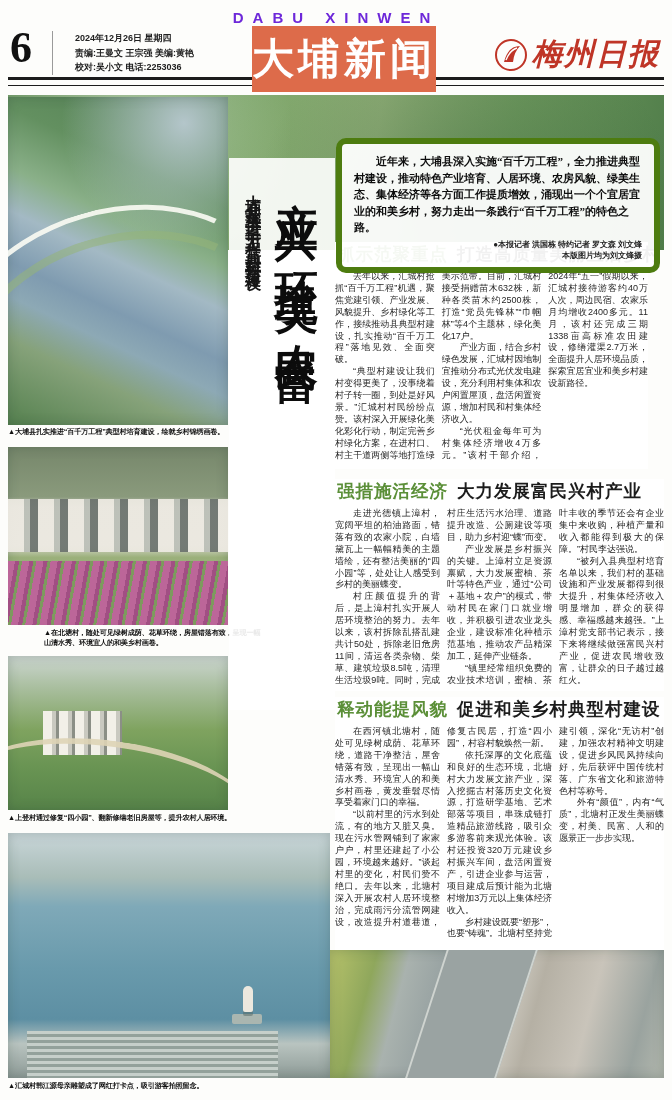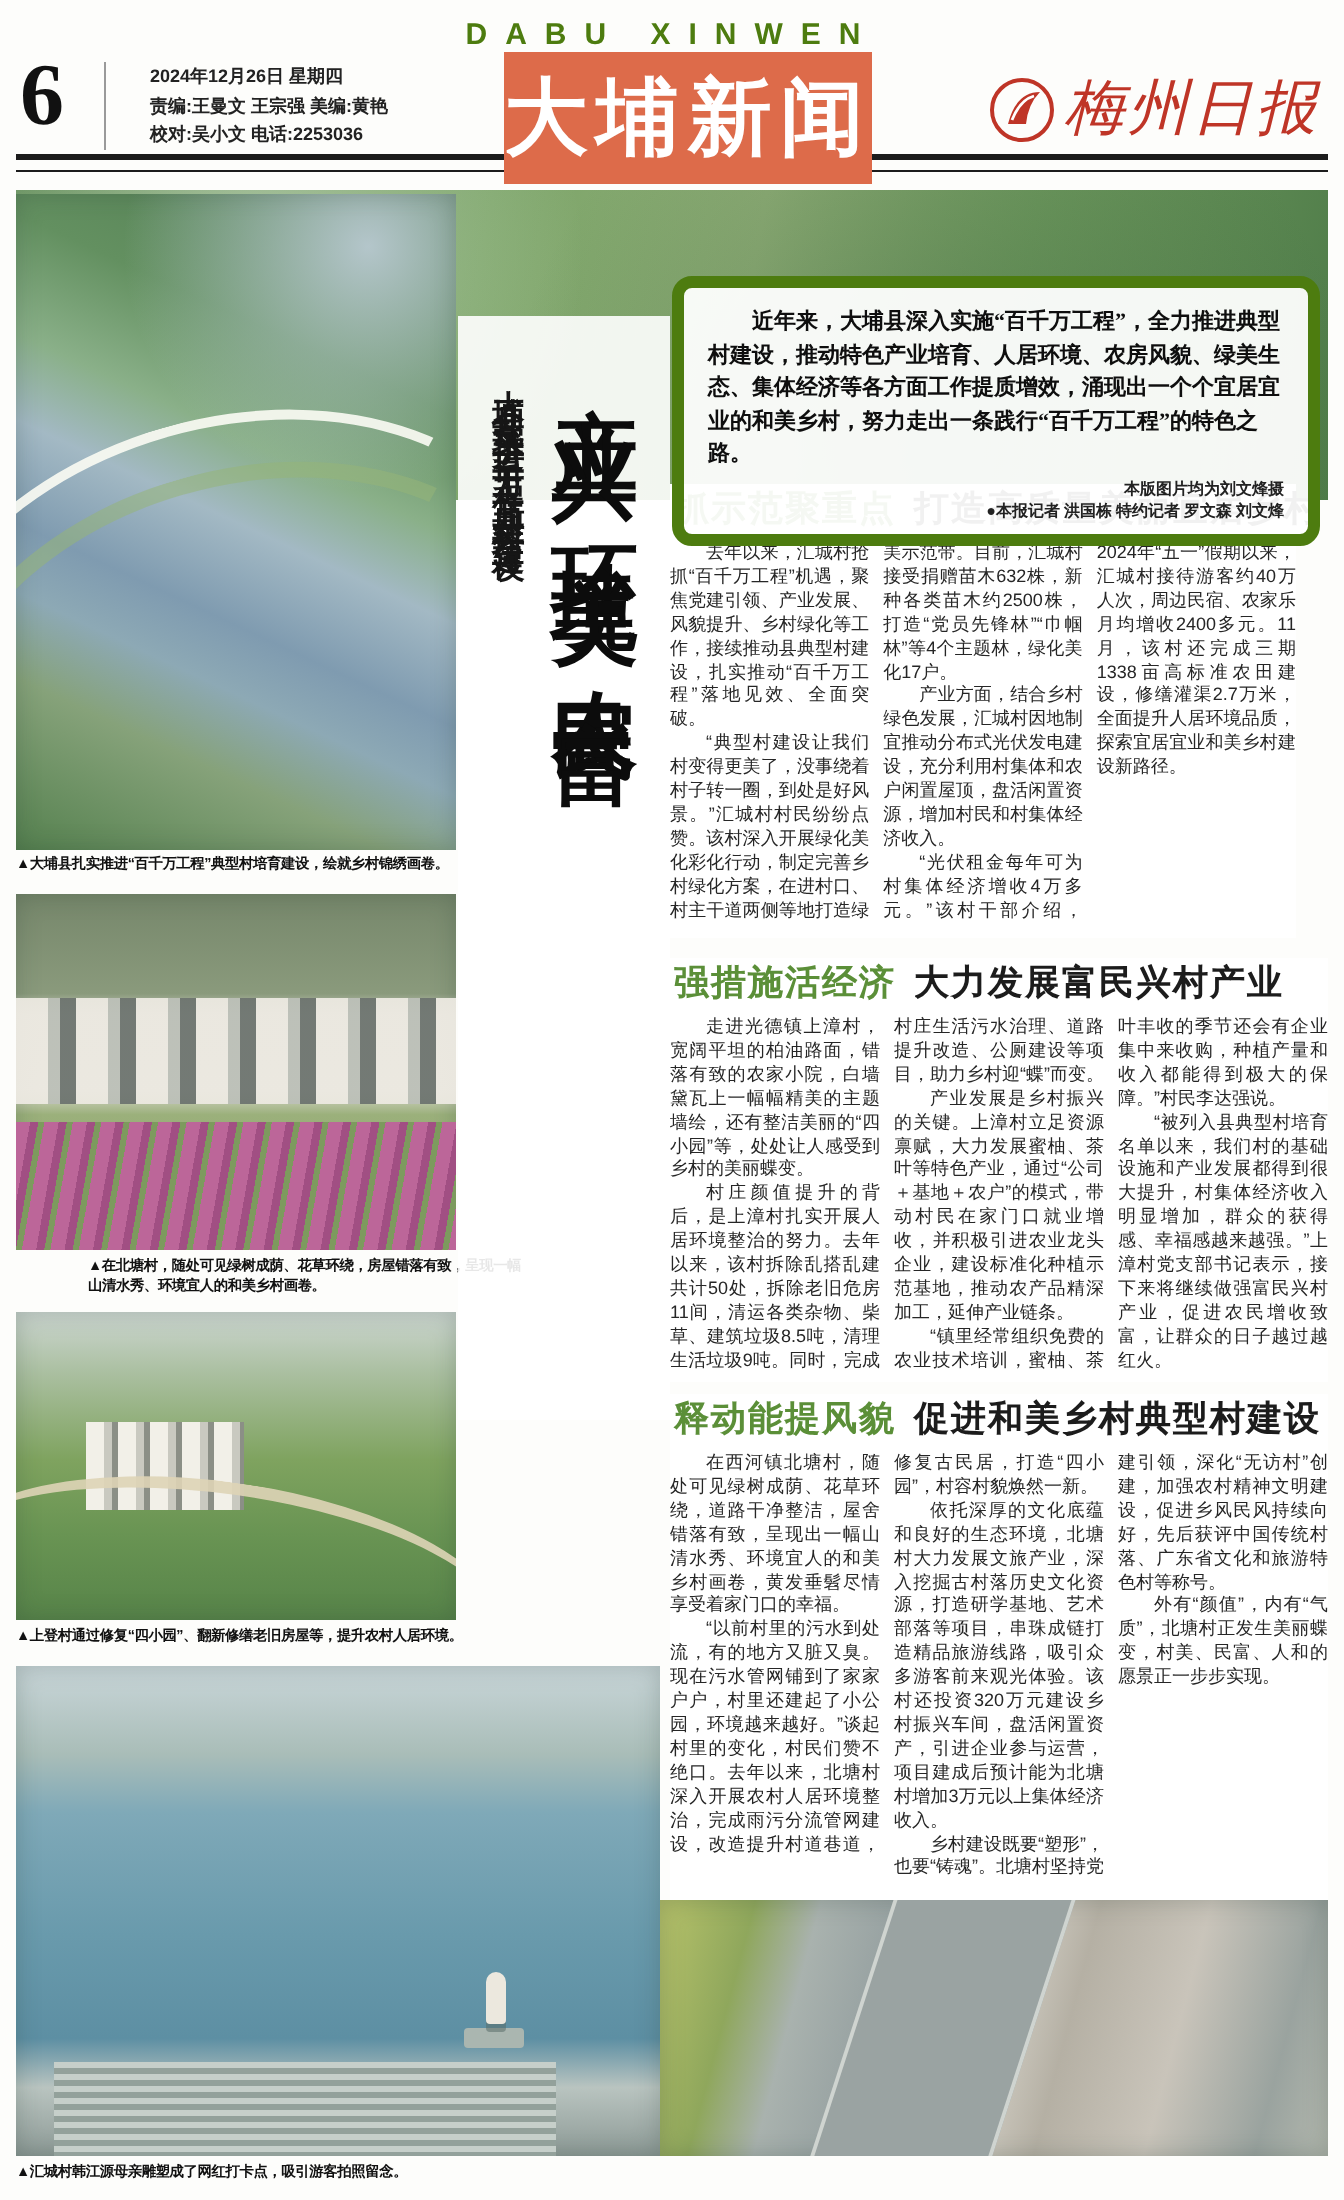--- a/index.html
+++ b/index.html
@@ -1,32 +1,32 @@
 <!DOCTYPE html>
 <html><head>
 <meta charset="utf-8">
 <style>
   html,body{margin:0;padding:0;background:#e9e9e6;}
   .page{position:relative;width:672px;height:1100px;background:#fdfdfb;overflow:hidden;
         font-family:"Liberation Sans",sans-serif;color:#1a1a1a;}
   
   .en-masthead{position:absolute;left:0;top:9px;width:672px;text-align:center;
-    color:#4d7c0f;font-weight:bold;font-size:15px;letter-spacing:9px;}
+    color:#6d28d9;font-weight:bold;font-size:15px;letter-spacing:9px;}
   .header-rule{position:absolute;left:8px;top:77px;width:656px;height:5px;
     border-top:3px solid #1c1c1c;border-bottom:1px solid #1c1c1c;}
   .page-num{position:absolute;left:10px;top:22px;font-size:44px;font-weight:bold;
     font-family:"Liberation Serif",serif;color:#111;}
   .pub-info{position:absolute;left:52px;top:31px;border-left:1px solid #9a9a9a;
     padding-left:22px;font-size:9px;font-weight:bold;line-height:14.5px;color:#222;}
   .masthead-box{position:absolute;left:252px;top:26px;width:184px;height:66px;
     background:#dd6b4a;color:#fff;display:flex;align-items:center;justify-content:center;
     font-size:42px;font-weight:900;letter-spacing:4px;z-index:6;}
   .logo{position:absolute;right:12px;top:34px;display:flex;align-items:center;gap:4px;}
   .logo-text{color:#bf3527;font-family:"Liberation Serif",serif;font-style:italic;
-    font-weight:normal;font-size:30px;letter-spacing:2px;}
+    font-weight:bold;font-size:30px;letter-spacing:2px;}
   
   .photo{position:absolute;overflow:hidden;box-shadow:inset 0 0 12px rgba(40,60,50,.25);}
   .top-band{position:absolute;left:8px;top:95px;width:656px;height:155px;
     background:
       radial-gradient(circle at 18% 20%,rgba(230,240,225,.5),transparent 30%),
       radial-gradient(circle at 70% 80%,rgba(40,80,45,.35),transparent 45%),
       linear-gradient(100deg,#5e8a55 0%,#7ba468 35%,#8fae77 55%,#6f9a5f 75%,#4f7c49 100%);}
   .right-strip{position:absolute;left:644px;top:95px;width:20px;height:380px;
     background:linear-gradient(180deg,#79a266 0%,#5f8c52 45%,#49734 4 75%,#436c40 100%);}
   .photo1{left:8px;top:97px;width:220px;height:328px;
@@ -145,22 +145,22 @@
   <div class="caption" style="left:8px;top:1081px;width:400px;">▲汇城村韩江源母亲雕塑成了网红打卡点，吸引游客拍照留念。</div>
 
   <div class="headline-panel">
     <div class="v-title">产业兴　环境美　农民富</div>
     <div class="v-kicker">大埔县扎实推进『百千万工程』典型村培育建设</div>
   </div>
 
   <div class="intro-box">
     <p class="intro-text">近年来，大埔县深入实施“百千万工程”，全力推进典型村建设，推动特色产业培育、人居环境、农房风貌、绿美生态、集体经济等各方面工作提质增效，涌现出一个个宜居宜业的和美乡村，努力走出一条践行“百千万工程”的特色之路。</p>
     <div class="byline">
+      <div>●本报记者 洪国栋  特约记者 罗文森 刘文烽</div>
       <div>本版图片均为刘文烽摄</div>
-      <div>●本报记者 洪国栋  特约记者 罗文森 刘文烽</div>
     </div>
   </div>
 
   <div class="section sec1">
     <div class="sec-head">
       <span class="green">抓示范聚重点</span><span class="dark">打造高质量美丽宜居乡村</span>
     </div>
     <div class="cols">
         <p>去年以来，汇城村抢抓“百千万工程”机遇，聚焦党建引领、产业发展、风貌提升、乡村绿化等工作，接续推动县典型村建设，扎实推动“百千万工程”落地见效、全面突破。</p>
         <p>“典型村建设让我们村变得更美了，没事绕着村子转一圈，到处是好风景。”汇城村村民纷纷点赞。该村深入开展绿化美化彩化行动，制定完善乡村绿化方案，在进村口、村主干道两侧等地打造绿美示范带。目前，汇城村接受捐赠苗木632株，新种各类苗木约2500株，打造“党员先锋林”“巾帼林”等4个主题林，绿化美化17户。</p>

